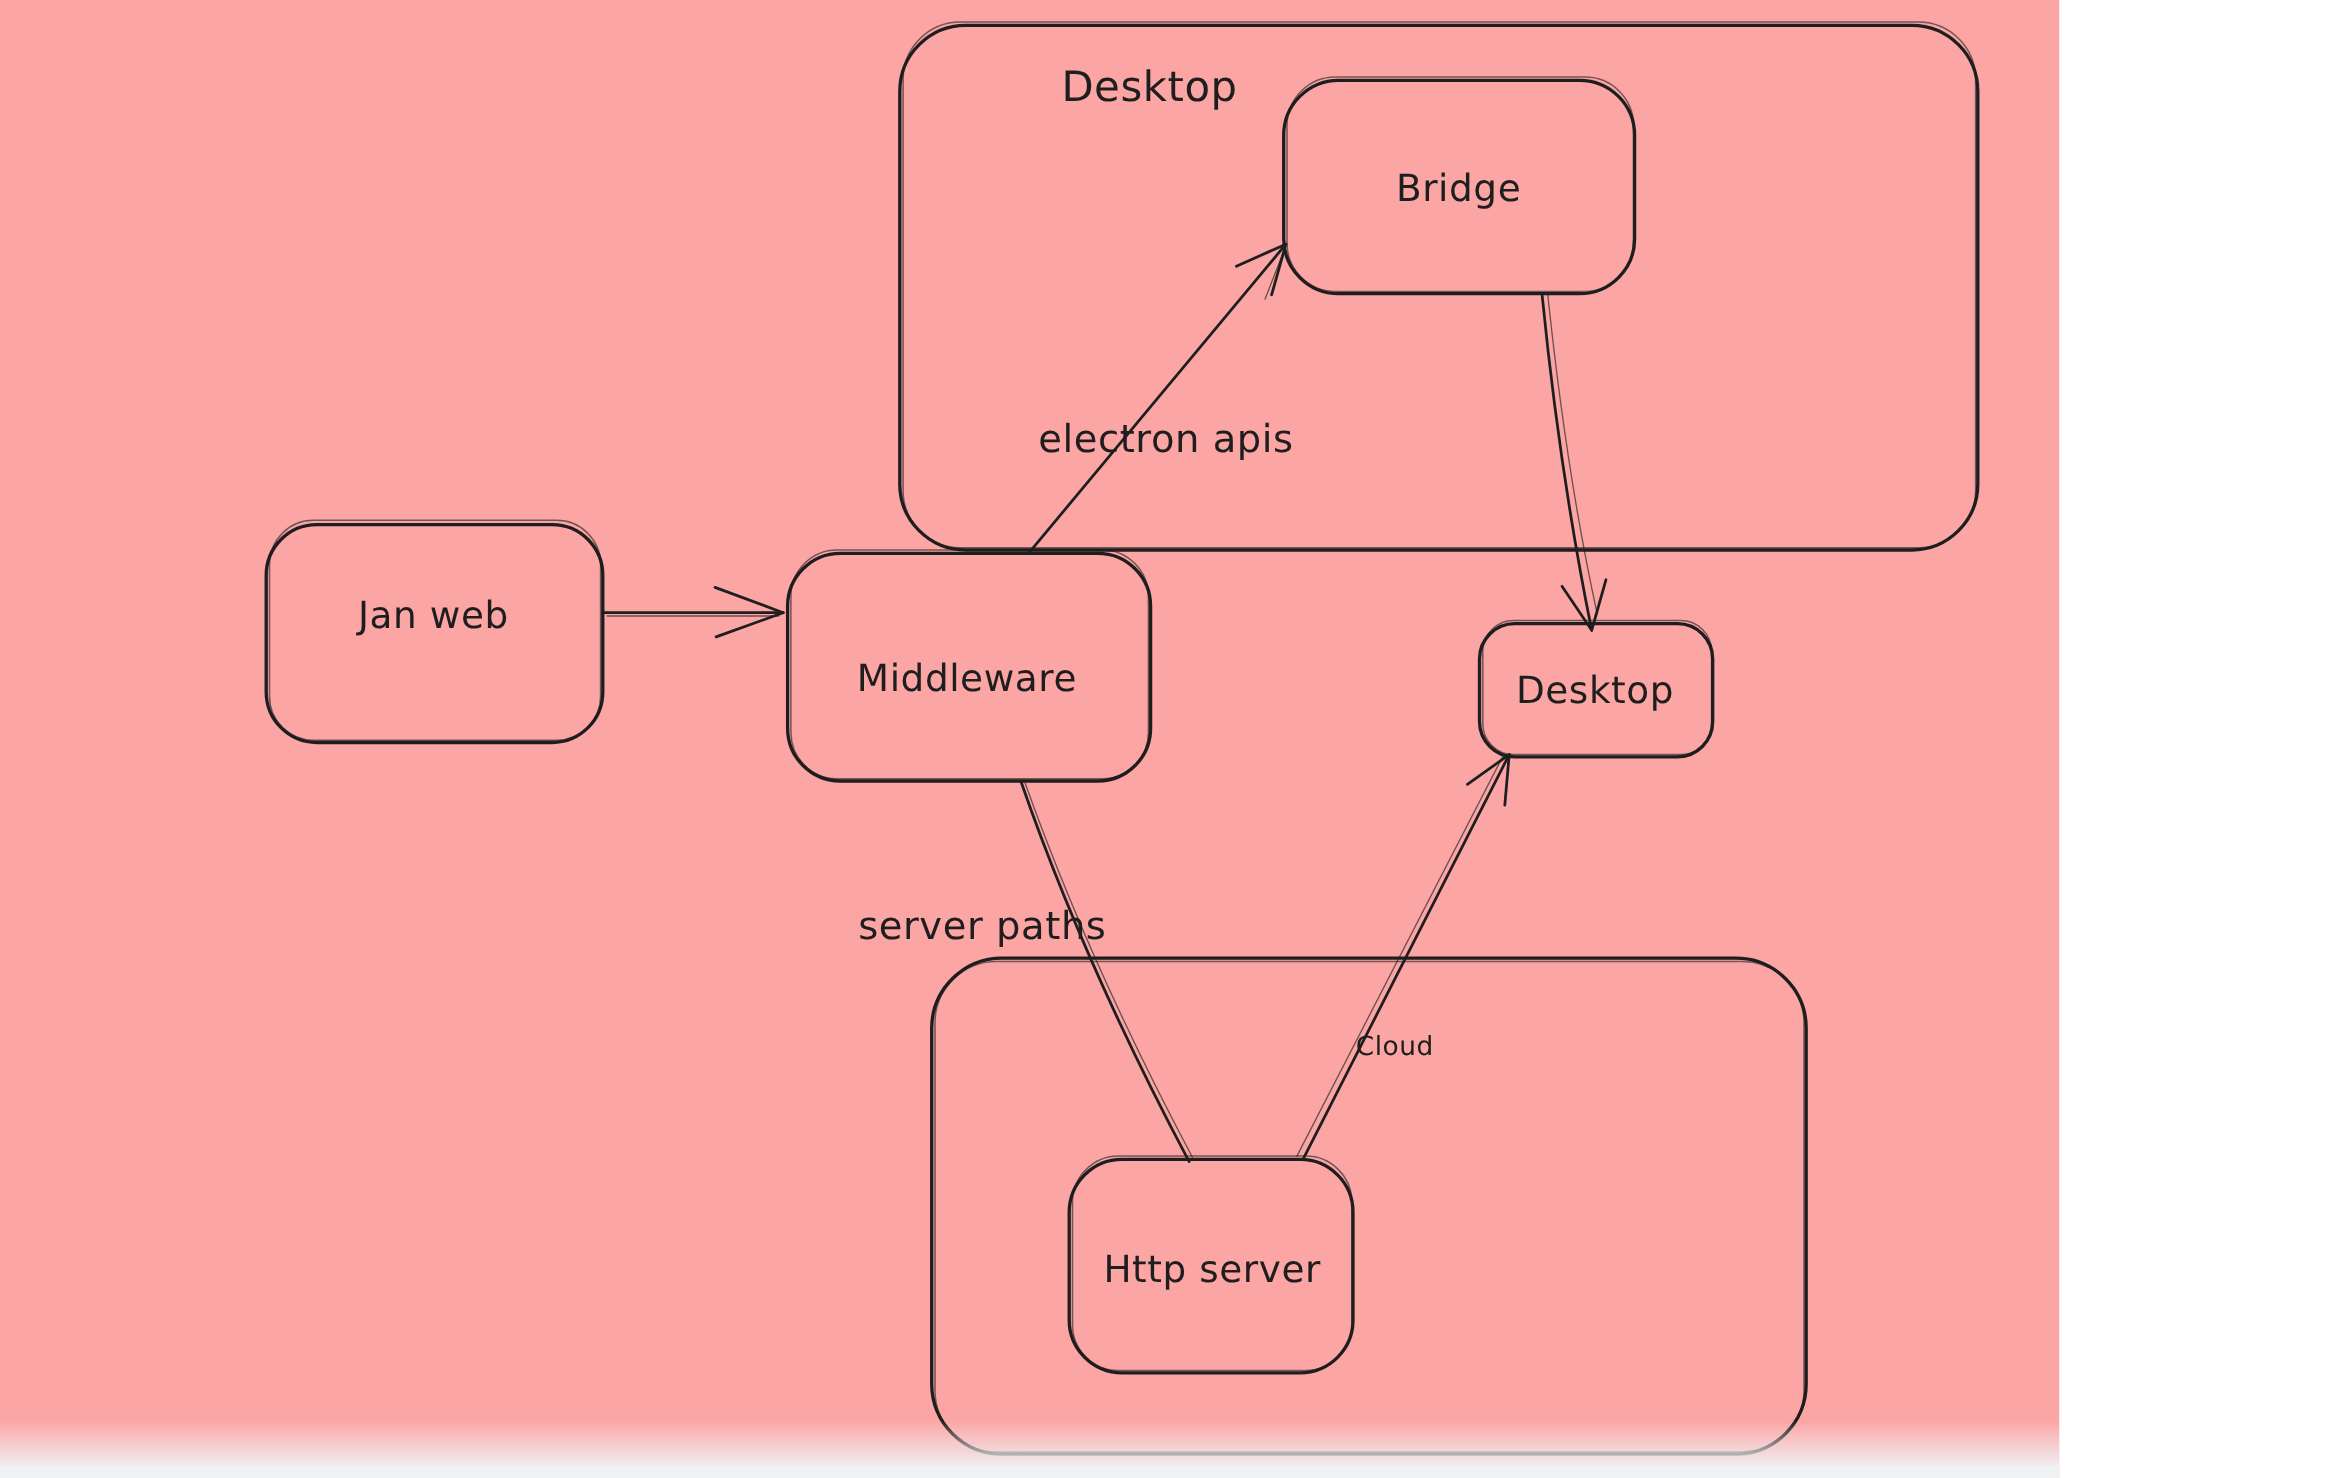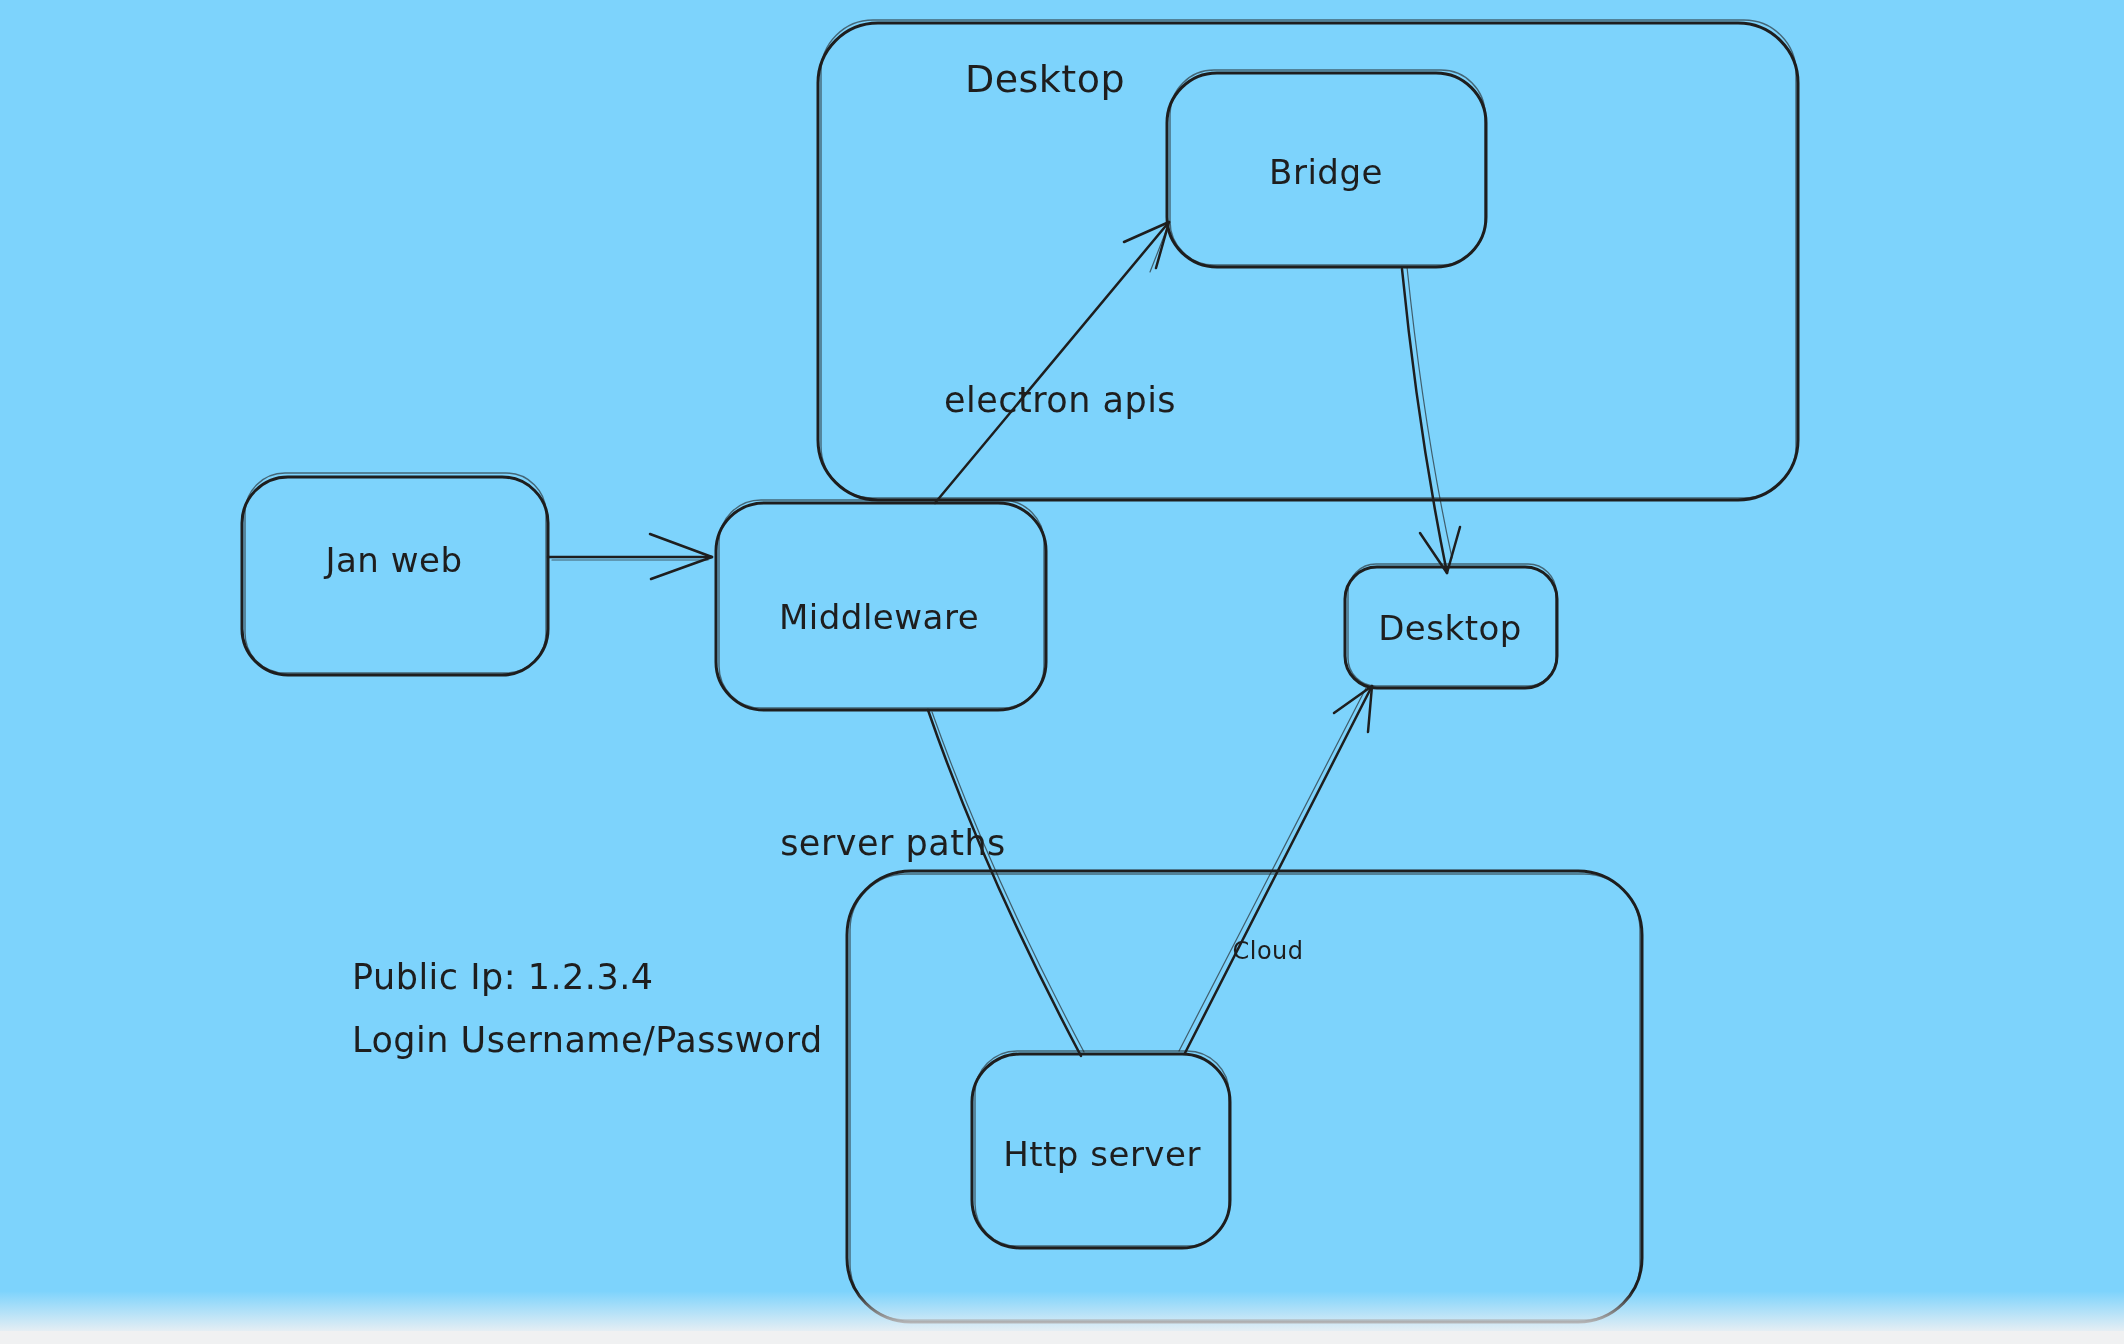--- a/index.html
+++ b/index.html
@@ -2,23 +2,23 @@
 <html><head>
 <meta charset="utf-8">
 <style>
   html, body {
     margin: 0;
     padding: 0;
     background: #ffffff;
   }
   .canvas {
     position: relative;
-    width: 2124px;
+    width: 1872px;
     height: 1344px;
-    background: #7dd3fc;
+    background: #fca5a5;
     overflow: hidden;
     font-family: "DejaVu Sans", "Liberation Sans", sans-serif;
     color: #1e1e1e;
   }
   svg.diagram {
     position: absolute;
     left: 0;
     top: 0;
   }
   .s {
@@ -155,20 +155,16 @@
 
   <div class="lbl node-lbl" style="left:394px; top:560px">Jan web</div>
   <div class="lbl node-lbl" style="left:879px; top:617px">Middleware</div>
   <div class="lbl node-lbl" style="left:1326px; top:172px">Bridge</div>
   <div class="lbl node-lbl" style="left:1450px; top:628px">Desktop</div>
   <div class="lbl node-lbl" style="left:1102px; top:1154px">Http server</div>
 
   <div class="lbl edge-lbl" style="left:1060px; top:363px">electron apis</div>
   <div class="lbl edge-lbl" style="left:893px; top:806px">server paths</div>
 
-  <div class="notes">
-    <div>Public Ip: 1.2.3.4</div>
-    <div>Login Username/Password</div>
-  </div>
 
   <div class="bottom-fade"></div>
   <div class="bottom-bar"></div>
 </div>
 
 </body></html>

